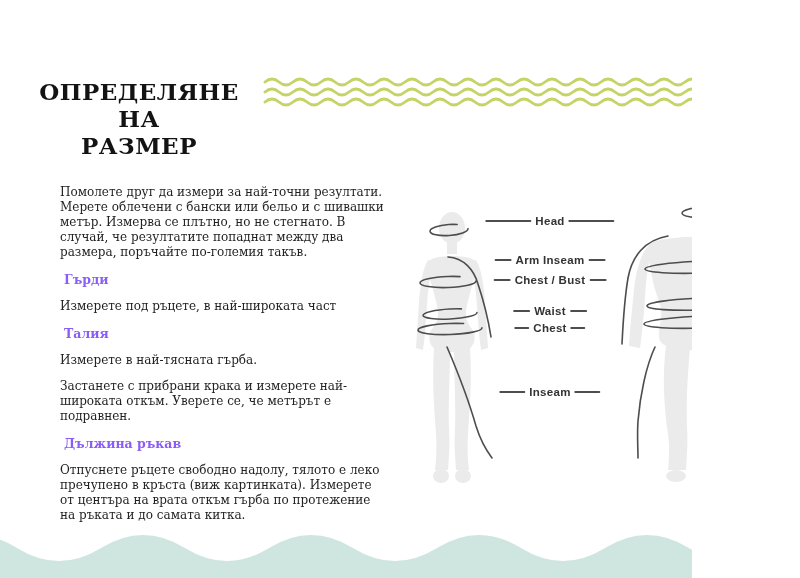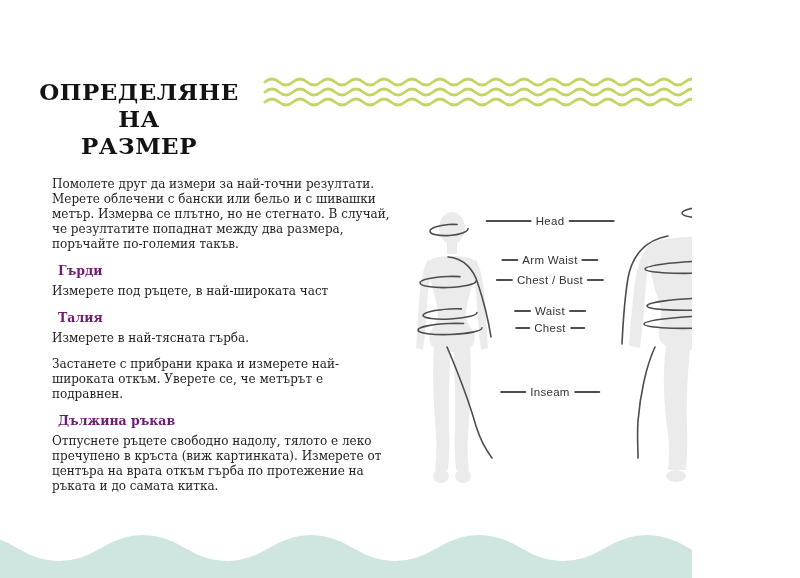--- a/index.html
+++ b/index.html
@@ -17,34 +17,34 @@
     font-weight:700;font-size:23px;line-height:27px;
     color:#131313;letter-spacing:.5px;
   }
   
   .squiggles{position:absolute;left:263px;top:76px;}
   
   .copy{
     position:absolute;left:52px;top:177px;width:342px;
     font-size:12px;line-height:15px;color:#1f1f1f;
   }
-  .copy p{margin:0;}
+  .copy p{margin:8px;}
   .section{margin-top:11px;}
   .section h3{
-    margin:6px;font-size:12.5px;line-height:15px;font-weight:700;color:#701a75;
+    margin:12px;font-size:12.5px;line-height:15px;font-weight:700;color:#8b5cf6;
   }
   
   .figure-svg{position:absolute;}
   .fig-fill{fill:#ebebeb;}
   .arc{fill:none;stroke:#4d4d4d;stroke-width:1.6;stroke-linecap:round;}
   .mlabel{
     position:absolute;transform:translateX(-50%);
     display:flex;align-items:center;gap:4px;
     font-family:"Liberation Sans",sans-serif;
-    font-weight:400;font-size:11.5px;color:#333;
+    font-weight:700;font-size:11.5px;color:#333;
     letter-spacing:.3px;white-space:nowrap;
   }
   .dash{height:2px;background:#4d4d4d;border-radius:1px;flex:0 0 auto;}
   
   .bottom-wave{position:absolute;left:0;bottom:0;width:800px;height:50px;display:block;}
 </style>
 </head>
 <body>
 
 <div class="page">
@@ -131,21 +131,21 @@
     </g>
   </svg>
 
   <div class="mlabel" style="left:550px;top:215px;">
     <span class="dash" style="width:46px;"></span>
     <span>Head</span>
     <span class="dash" style="width:46px;"></span>
   </div>
   <div class="mlabel" style="left:550px;top:254px;">
     <span class="dash" style="width:17px;"></span>
-    <span>Arm Waist</span>
+    <span>Arm Inseam</span>
     <span class="dash" style="width:17px;"></span>
   </div>
   <div class="mlabel" style="left:550px;top:274px;">
     <span class="dash" style="width:17px;"></span>
     <span>Chest / Bust</span>
     <span class="dash" style="width:17px;"></span>
   </div>
   <div class="mlabel" style="left:550px;top:305px;">
     <span class="dash" style="width:17px;"></span>
     <span>Waist</span>

